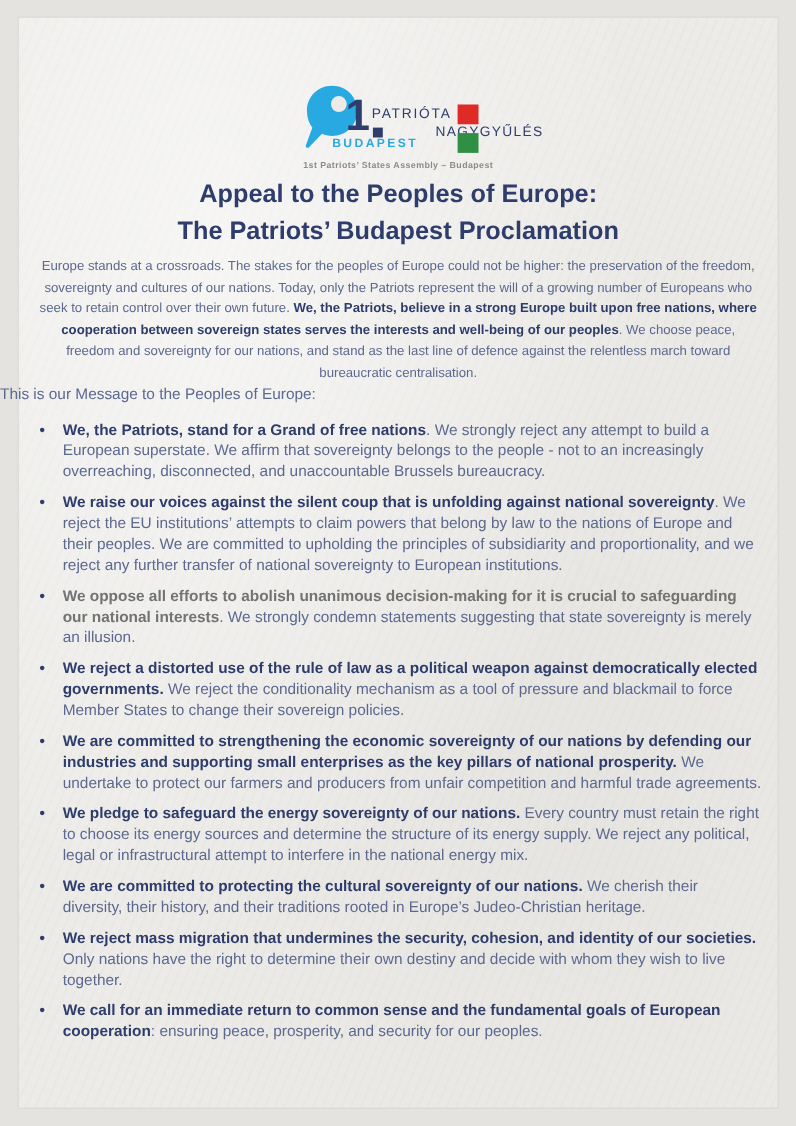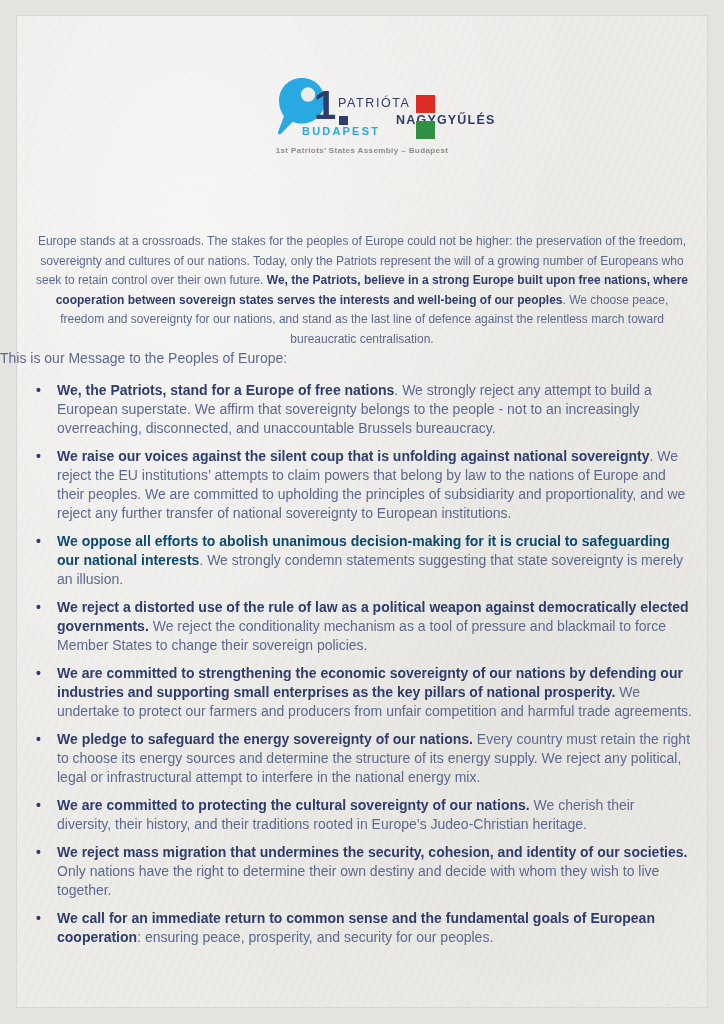--- a/index.html
+++ b/index.html
@@ -23,21 +23,21 @@
   
   .logo-wrap{position:absolute;top:75px;left:0;width:100%;display:flex;flex-direction:column;align-items:center;}
   .logo{position:relative;width:176px;height:68px;}
   .pin{position:absolute;left:2px;top:2px;width:50px;height:58px;}
   .logo-number{
     position:absolute;left:40px;top:8px;
     font-size:40px;font-weight:bold;letter-spacing:-1px;
   }
   .logo-dot{position:absolute;left:65px;top:41px;width:9px;height:9px;}
   .logo-line1{position:absolute;left:64px;top:21px;font-size:12.5px;letter-spacing:1.6px;font-weight:normal;}
-  .logo-line2{position:absolute;left:78px;top:38px;font-size:12.5px;letter-spacing:1.2px;font-weight:bold;padding-left:44px;}
+  .logo-line2{position:absolute;left:78px;top:38px;font-size:12.5px;letter-spacing:1.2px;font-weight:normal;padding-left:44px;}
   .logo-line3{position:absolute;left:28px;top:50px;font-size:11px;letter-spacing:2.2px;font-weight:bold;}
   .flag{position:absolute;left:142px;top:20px;width:19px;height:44px;display:flex;flex-direction:column;justify-content:space-between;}
   .flag div{width:19px;height:18px;}
   .logo-tagline{margin-top:3px;font-size:8px;letter-spacing:0.4px;color:#8c8c89;font-weight:bold;}
   
   .title{
     position:absolute;top:160px;left:0;width:100%;
     text-align:center;font-weight:bold;font-size:23px;line-height:33px;
   }
   
@@ -74,38 +74,40 @@
     <div class="logo-line3" style="color: rgb(41, 169, 225);">BUDAPEST</div>
     <div class="flag">
       <div style="background: rgb(222, 43, 38);"></div>
       <div style="background: rgb(47, 144, 67);"></div>
     </div>
   </div>
   <div class="logo-tagline">1st Patriots’ States Assembly – Budapest</div>
 </div>
 
 <div class="title" style="color: rgb(46, 61, 107);">
+  <div>Appeal to the Peoples of Europe:</div>
+  <div>The Patriots’ Budapest Proclamation</div>
 </div>
 
 <div class="intro reg"><span class="reg">Europe stands at a crossroads. The stakes for the peoples of Europe could not be higher: the preservation of the freedom, sovereignty and cultures of our nations. Today, only the Patriots represent the will of a growing number of Europeans who seek to retain control over their own future. </span><span class="bold-seg" style="color: rgb(46, 61, 107);">We, the Patriots, believe in a strong Europe built upon free nations, where cooperation between sovereign states serves the interests and well-being of our peoples</span><span class="reg">. We choose peace, freedom and sovereignty for our nations, and stand as the last line of defence against the relentless march toward bureaucratic centralisation.</span></div>
 
 <div class="message-line reg">This is our Message to the Peoples of Europe:</div>
 
 <div class="bullets">
     <div class="bullet-item">
       <span class="bullet-marker" style="color: rgb(46, 61, 107);">•</span>
-      <span class="bullet-body"><span class="bold-seg" style="color: rgb(46, 61, 107);">We, the Patriots, stand for a Europe of free nations</span><span class="reg">. We strongly reject any attempt to build a European superstate. We affirm that sovereignty belongs to the people - not to an increasingly overreaching, disconnected, and unaccountable Brussels bureaucracy.</span></span>
+      <span class="bullet-body"><span class="bold-seg" style="color: rgb(46, 61, 107);">We, the Patriots, stand for a Grand of free nations</span><span class="reg">. We strongly reject any attempt to build a European superstate. We affirm that sovereignty belongs to the people - not to an increasingly overreaching, disconnected, and unaccountable Brussels bureaucracy.</span></span>
     </div>
     <div class="bullet-item">
       <span class="bullet-marker" style="color: rgb(46, 61, 107);">•</span>
       <span class="bullet-body"><span class="bold-seg" style="color: rgb(46, 61, 107);">We raise our voices against the silent coup that is unfolding against national sovereignty</span><span class="reg">. We reject the EU institutions’ attempts to claim powers that belong by law to the nations of Europe and their peoples. We are committed to upholding the principles of subsidiarity and proportionality, and we reject any further transfer of national sovereignty to European institutions.</span></span>
     </div>
     <div class="bullet-item">
       <span class="bullet-marker" style="color: rgb(46, 61, 107);">•</span>
-      <span class="bullet-body"><span class="bold-seg" style="color: #0c4a6e;">We oppose all efforts to abolish unanimous decision-making for it is crucial to safeguarding our national interests</span><span class="reg">. We strongly condemn statements suggesting that state sovereignty is merely an illusion.</span></span>
+      <span class="bullet-body"><span class="bold-seg" style="color: #737373;">We oppose all efforts to abolish unanimous decision-making for it is crucial to safeguarding our national interests</span><span class="reg">. We strongly condemn statements suggesting that state sovereignty is merely an illusion.</span></span>
     </div>
     <div class="bullet-item">
       <span class="bullet-marker" style="color: rgb(46, 61, 107);">•</span>
       <span class="bullet-body"><span class="bold-seg" style="color: rgb(46, 61, 107);">We reject a distorted use of the rule of law as a political weapon against democratically elected governments.</span><span class="reg"> We reject the conditionality mechanism as a tool of pressure and blackmail to force Member States to change their sovereign policies.</span></span>
     </div>
     <div class="bullet-item">
       <span class="bullet-marker" style="color: rgb(46, 61, 107);">•</span>
       <span class="bullet-body"><span class="bold-seg" style="color: rgb(46, 61, 107);">We are committed to strengthening the economic sovereignty of our nations by defending our industries and supporting small enterprises as the key pillars of national prosperity.</span><span class="reg"> We undertake to protect our farmers and producers from unfair competition and harmful trade agreements.</span></span>
     </div>
     <div class="bullet-item">

